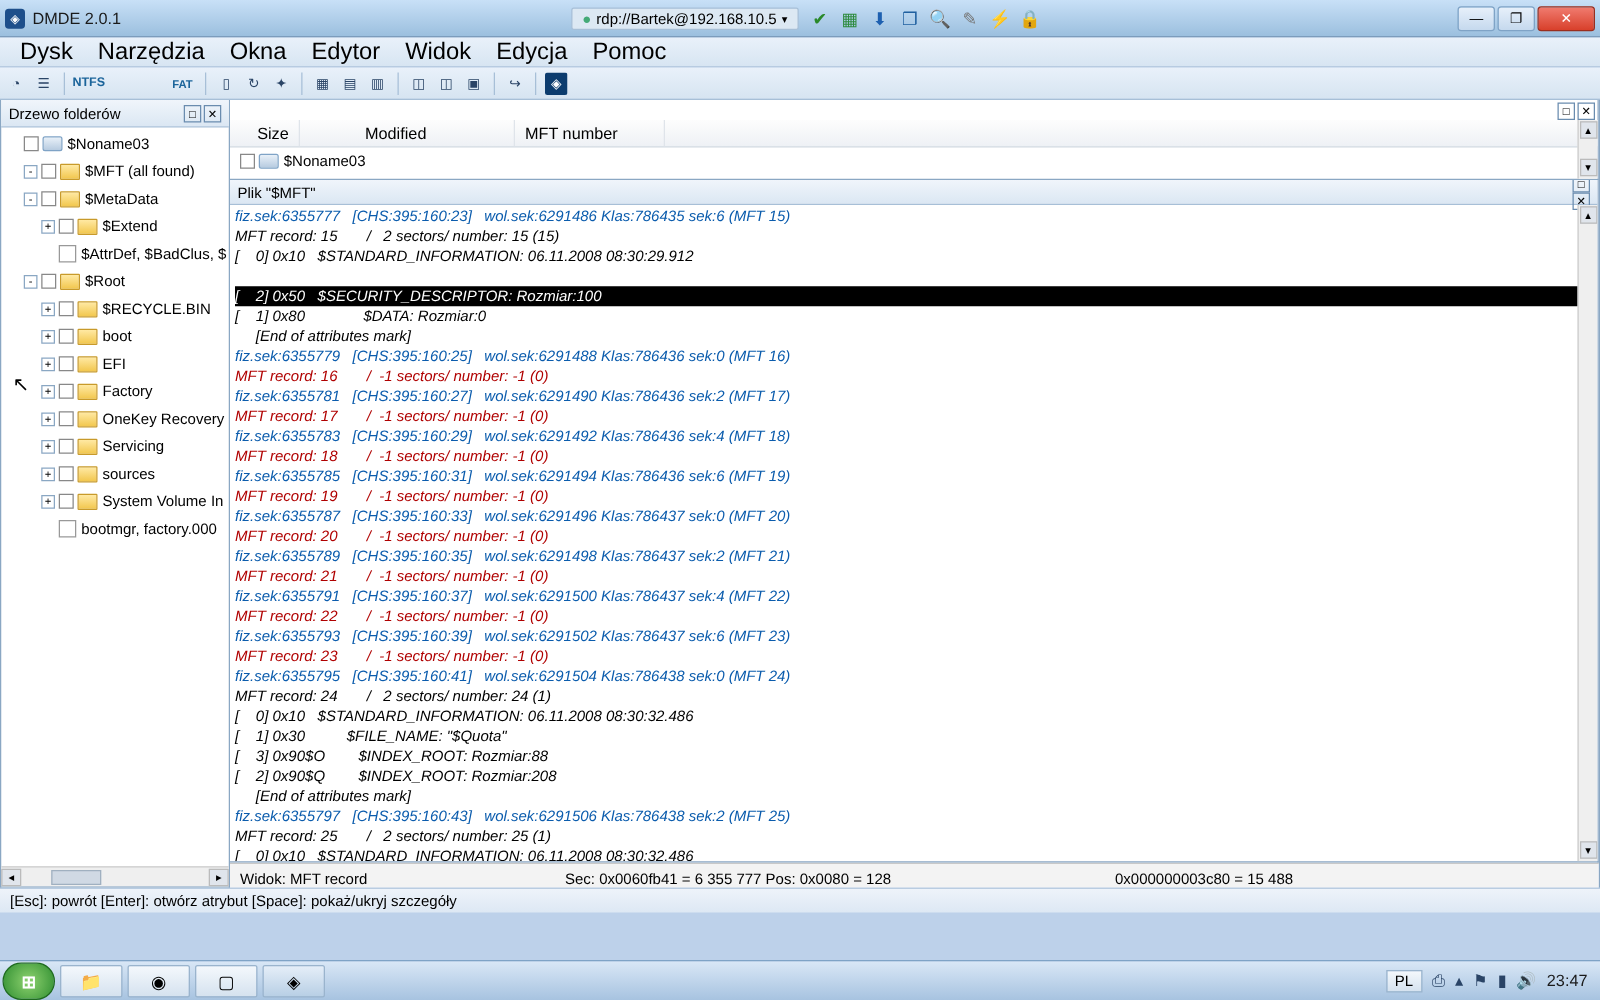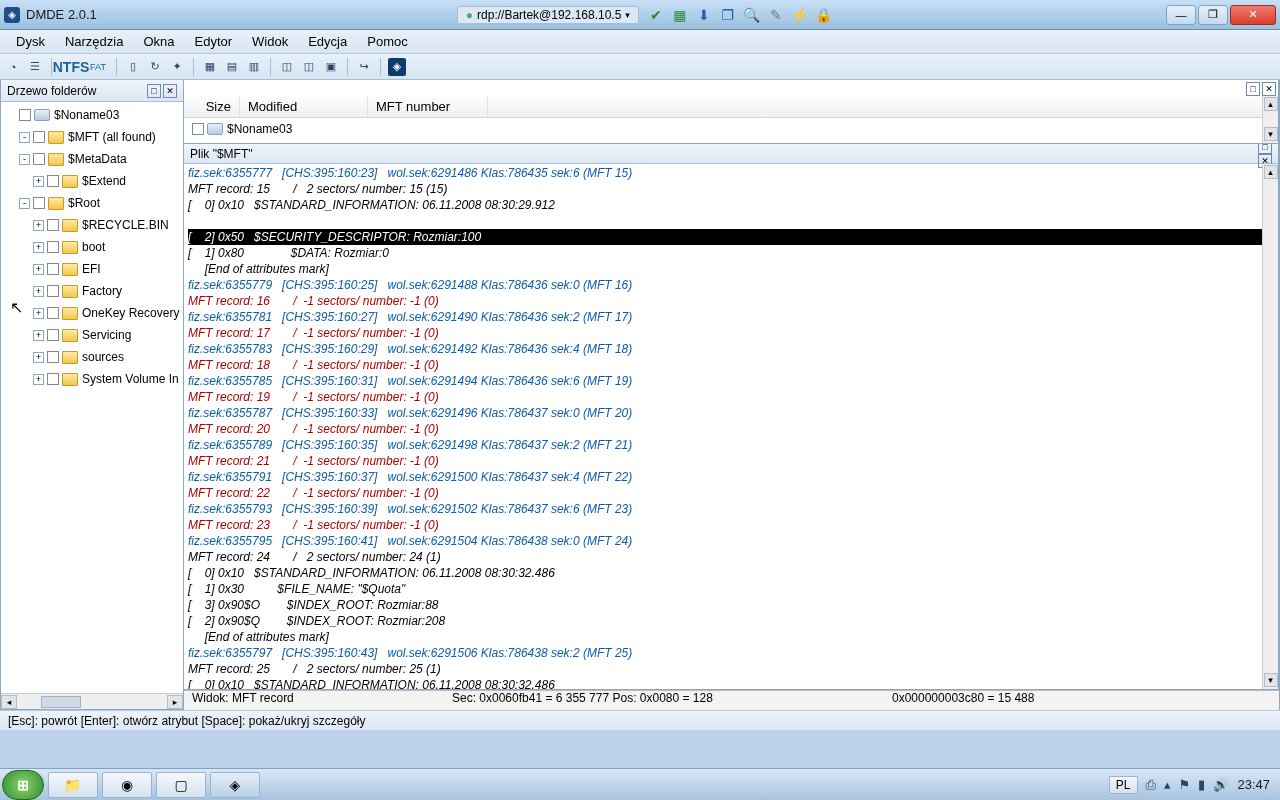--- a/index.html
+++ b/index.html
@@ -7,25 +7,25 @@
 .titlebar { height: 30px; background: linear-gradient(#c8e0f7, #9bbfde); display: flex; align-items: center; padding: 0 4px; border-bottom: 1px solid #6a8caf; }
 .titlebar .appicon { width: 16px; height: 16px; background: #1e4f8b; border-radius: 3px; margin-right: 6px; display:inline-flex; align-items:center; justify-content:center; color:#fff; font-size:10px;}
 .titlebar .title { font-size: 13px; color: #1a1a1a; }
 .titlebar .rdp { margin-left: 360px; background: #dce8f3; border: 1px solid #a7bfd7; padding: 1px 8px; border-radius: 2px; font-size: 12px; display:flex; align-items:center; gap:4px;}
 .titlebar .rdp-icons { display: flex; gap: 6px; margin-left: 8px; }
 .titlebar .ricon { width: 18px; height: 18px; display:inline-flex; align-items:center; justify-content:center; font-size:14px;}
 .winbtns { margin-left: auto; display: flex; }
 .winbtn { width: 30px; height: 20px; background: linear-gradient(#e7f0fa,#c5d9ee); border: 1px solid #7fa3c6; border-radius: 3px; margin-left: 2px; display:flex; align-items:center; justify-content:center; font-size:11px;}
 .winbtn.close { background: linear-gradient(#f07b6f,#d8402b); color:#fff; border-color:#9a2e1e; width:46px;}
 .menubar { height: 24px; background: linear-gradient(#e9f1fa,#d7e5f2); display:flex; align-items:center; padding: 0 6px; gap: 0; border-bottom:1px solid #b4c8dd;}
-.menubar .mitem { padding: 2px 10px; font-size:13px; }
+.menubar .mitem { padding: 2px 10px; font-size:19px; }
 .toolbar { height: 26px; background: linear-gradient(#e9f1fa,#d6e4f1); display:flex; align-items:center; padding: 0 4px; gap:4px; border-bottom:1px solid #a7bfd7;}
 .tbtn { width:18px; height:18px; border:1px solid transparent; display:inline-flex; align-items:center; justify-content:center; font-size:11px; color:#2a4466;}
-.tbtn.ntfs { width:24px; font-size:14px; font-weight:bold; color:#1b649a;}
-.tbtn.fat { width:22px; font-size:9px; font-weight:normal; color:#1b649a;}
+.tbtn.ntfs { width:24px; font-size:10px; font-weight:bold; color:#1b649a;}
+.tbtn.fat { width:22px; font-size:9px; font-weight:bold; color:#1b649a;margin-left:48px;}
 .tsep { width:1px; height:18px; background:#a7bfd7; margin:0 3px;}
 .tbtn.dark { background:#0c3c6e; color:#fff; border-radius:2px;}
 .workspace { display:flex; height: 630px; }
 .leftpane { width: 184px; background:#fff; border:1px solid #8aa7c3; border-top:none; display:flex; flex-direction:column;}
 .panetitle { height:22px; background:linear-gradient(#f0f5fb,#dbe7f3); border-bottom:1px solid #a7bfd7; display:flex; align-items:center; padding:0 6px; font-size:13px;}
 .panetitle .piconset { margin-left:auto; display:flex; gap:2px;}
 .picon { width:14px; height:14px; border:1px solid #6a8caf; font-size:9px; display:flex; align-items:center; justify-content:center;}
 .tree { flex:1; overflow:hidden; padding:2px 0;}
 .tnode { display:flex; align-items:center; height:22px; padding-left:4px; white-space:nowrap; font-size:13px;}
 .expander { width:11px; height:11px; border:1px solid #8aa7c3; display:inline-flex; align-items:center; justify-content:center; font-size:9px; margin-right:3px; background:#fff;}
@@ -49,21 +49,21 @@
 .mftpane { flex:1; background:#fff; border:1px solid #8aa7c3; border-left:none; border-top:none; display:flex; flex-direction:column; position:relative; overflow:hidden;}
 .mfttitle { height:20px; background:linear-gradient(#f0f5fb,#dbe7f3); border-bottom:1px solid #a7bfd7; display:flex; align-items:center; padding:0 6px; font-size:13px;}
 .mftcontent { flex:1; font-family:"Courier New",monospace; font-size:13px; line-height:16px; padding:1px 4px; overflow:hidden; white-space:pre; position:relative;}
 .mftcontent .line { height:16px;font-style:italic; }
 .c-blue { color:#0b5cad; }
 .c-red { color:#b00000; }
 .c-black { color:#000; }
 .line.selected { background:#000; color:#fff;margin-top:16px; }
 .vscroll { position:absolute; right:0; top:0; bottom:0; width:16px; background:#efefef; border-left:1px solid #ccc;}
 .vscroll .arrow { width:14px; height:14px; background:#e0e5ec; border:1px solid #bbb; display:flex; align-items:center; justify-content:center; font-size:9px; margin:1px auto;}
-.statusarea { height:20px; background:#f3f3f3; border-top:1px solid #bbb; display:flex; align-items:flex-start; padding:0 8px; font-size:13px;}
+.statusarea { height:20px; background:#f3f3f3; border-top:1px solid #bbb; display:flex; align-items:flex-end; padding:0 8px; font-size:13px;}
 .statusarea .sseg { margin-right:40px;}
 .hintbar { height:20px; background:linear-gradient(#eef3fa,#dde8f4); border-top:1px solid #b4c8dd; display:flex; align-items:center; padding:0 8px; font-size:13px;}
 .taskbar { position:absolute; bottom:0; left:0; right:0; height:32px; background:linear-gradient(#d9e7f6,#a7c3e0); border-top:1px solid #7fa3c6; display:flex; align-items:center; padding:0 2px;}
 .start { width:42px; height:30px; border-radius:20px; background:radial-gradient(circle,#8ed26f,#2f8e31); border:1px solid #1e6a1f; display:flex; align-items:center; justify-content:center; color:#fff; font-size:14px; font-weight:bold;}
 .taskbtn { width:50px; height:26px; margin-left:4px; background:linear-gradient(#f4f8fc,#d5e2ef); border:1px solid #9ab4cd; border-radius:2px; display:flex; align-items:center; justify-content:center; font-size:14px;}
 .tray { margin-left:auto; display:flex; align-items:center; gap:8px; padding-right:8px;}
 .tray .lang { background:linear-gradient(#f4f8fc,#d5e2ef); border:1px solid #9ab4cd; padding:1px 6px; font-size:12px;}
 .tray .clock { font-size:13px; color:#1a1a1a;}
 .tray .ticon { font-size:13px; color:#2a4466;}
 .cursor { position:absolute; left:10px; top:298px; font-size:16px; color:#000; z-index:100; pointer-events:none;}
@@ -157,20 +157,25 @@
           <span class="checkbox"></span>
           <span class="fld"></span>
           <span>$MetaData</span>
         </div>
         <div class="tnode d3">
           <span class="expander">+</span>
           <span class="checkbox"></span>
           <span class="fld"></span>
           <span>$Extend</span>
         </div>
+        <div class="tnode d3">
+          <span class="expander blank"></span>
+          <span class="file"></span>
+          <span>$AttrDef, $BadClus, $</span>
+        </div>
         <div class="tnode d2">
           <span class="expander">-</span>
           <span class="checkbox"></span>
           <span class="fld"></span>
           <span>$Root</span>
         </div>
         <div class="tnode d3">
           <span class="expander">+</span>
           <span class="checkbox"></span>
           <span class="fld"></span>
@@ -210,38 +215,43 @@
           <span class="expander">+</span>
           <span class="checkbox"></span>
           <span class="fld"></span>
           <span>sources</span>
         </div>
         <div class="tnode d3">
           <span class="expander">+</span>
           <span class="checkbox"></span>
           <span class="fld"></span>
           <span>System Volume In</span>
+        </div>
+        <div class="tnode d3">
+          <span class="expander blank"></span>
+          <span class="file"></span>
+          <span>bootmgr, factory.000</span>
         </div>
       </div>
     <div class="hscroll">
       <span class="arrow">◂</span>
       <span class="thumb"></span>
       <span class="arrow" style="margin-left:auto;">▸</span>
     </div>
   </div>
 
   <div class="rightpane">
     <div class="filepane">
       <div class="pbtns">
         <span class="picon">□</span>
         <span class="picon">✕</span>
       </div>
       <div class="colheaders">
         <div class="col" style="width:56px; justify-content:flex-end;">Size</div>
-        <div class="col" style="width:128px;">Modified</div>
+        <div class="col" style="width:128px;margin-left:44px;">Modified</div>
         <div class="col" style="width:120px;">MFT number</div>
       </div>
       <div class="filerow">
         <span class="checkbox"></span>
         <span class="disk"></span>
         <span>$Noname03</span>
       </div>
       <div class="vscroll" style="top:16px;">
         <div class="arrow">▴</div>
         <div class="arrow" style="position:absolute; bottom:1px; left:0; right:0;">▾</div>

